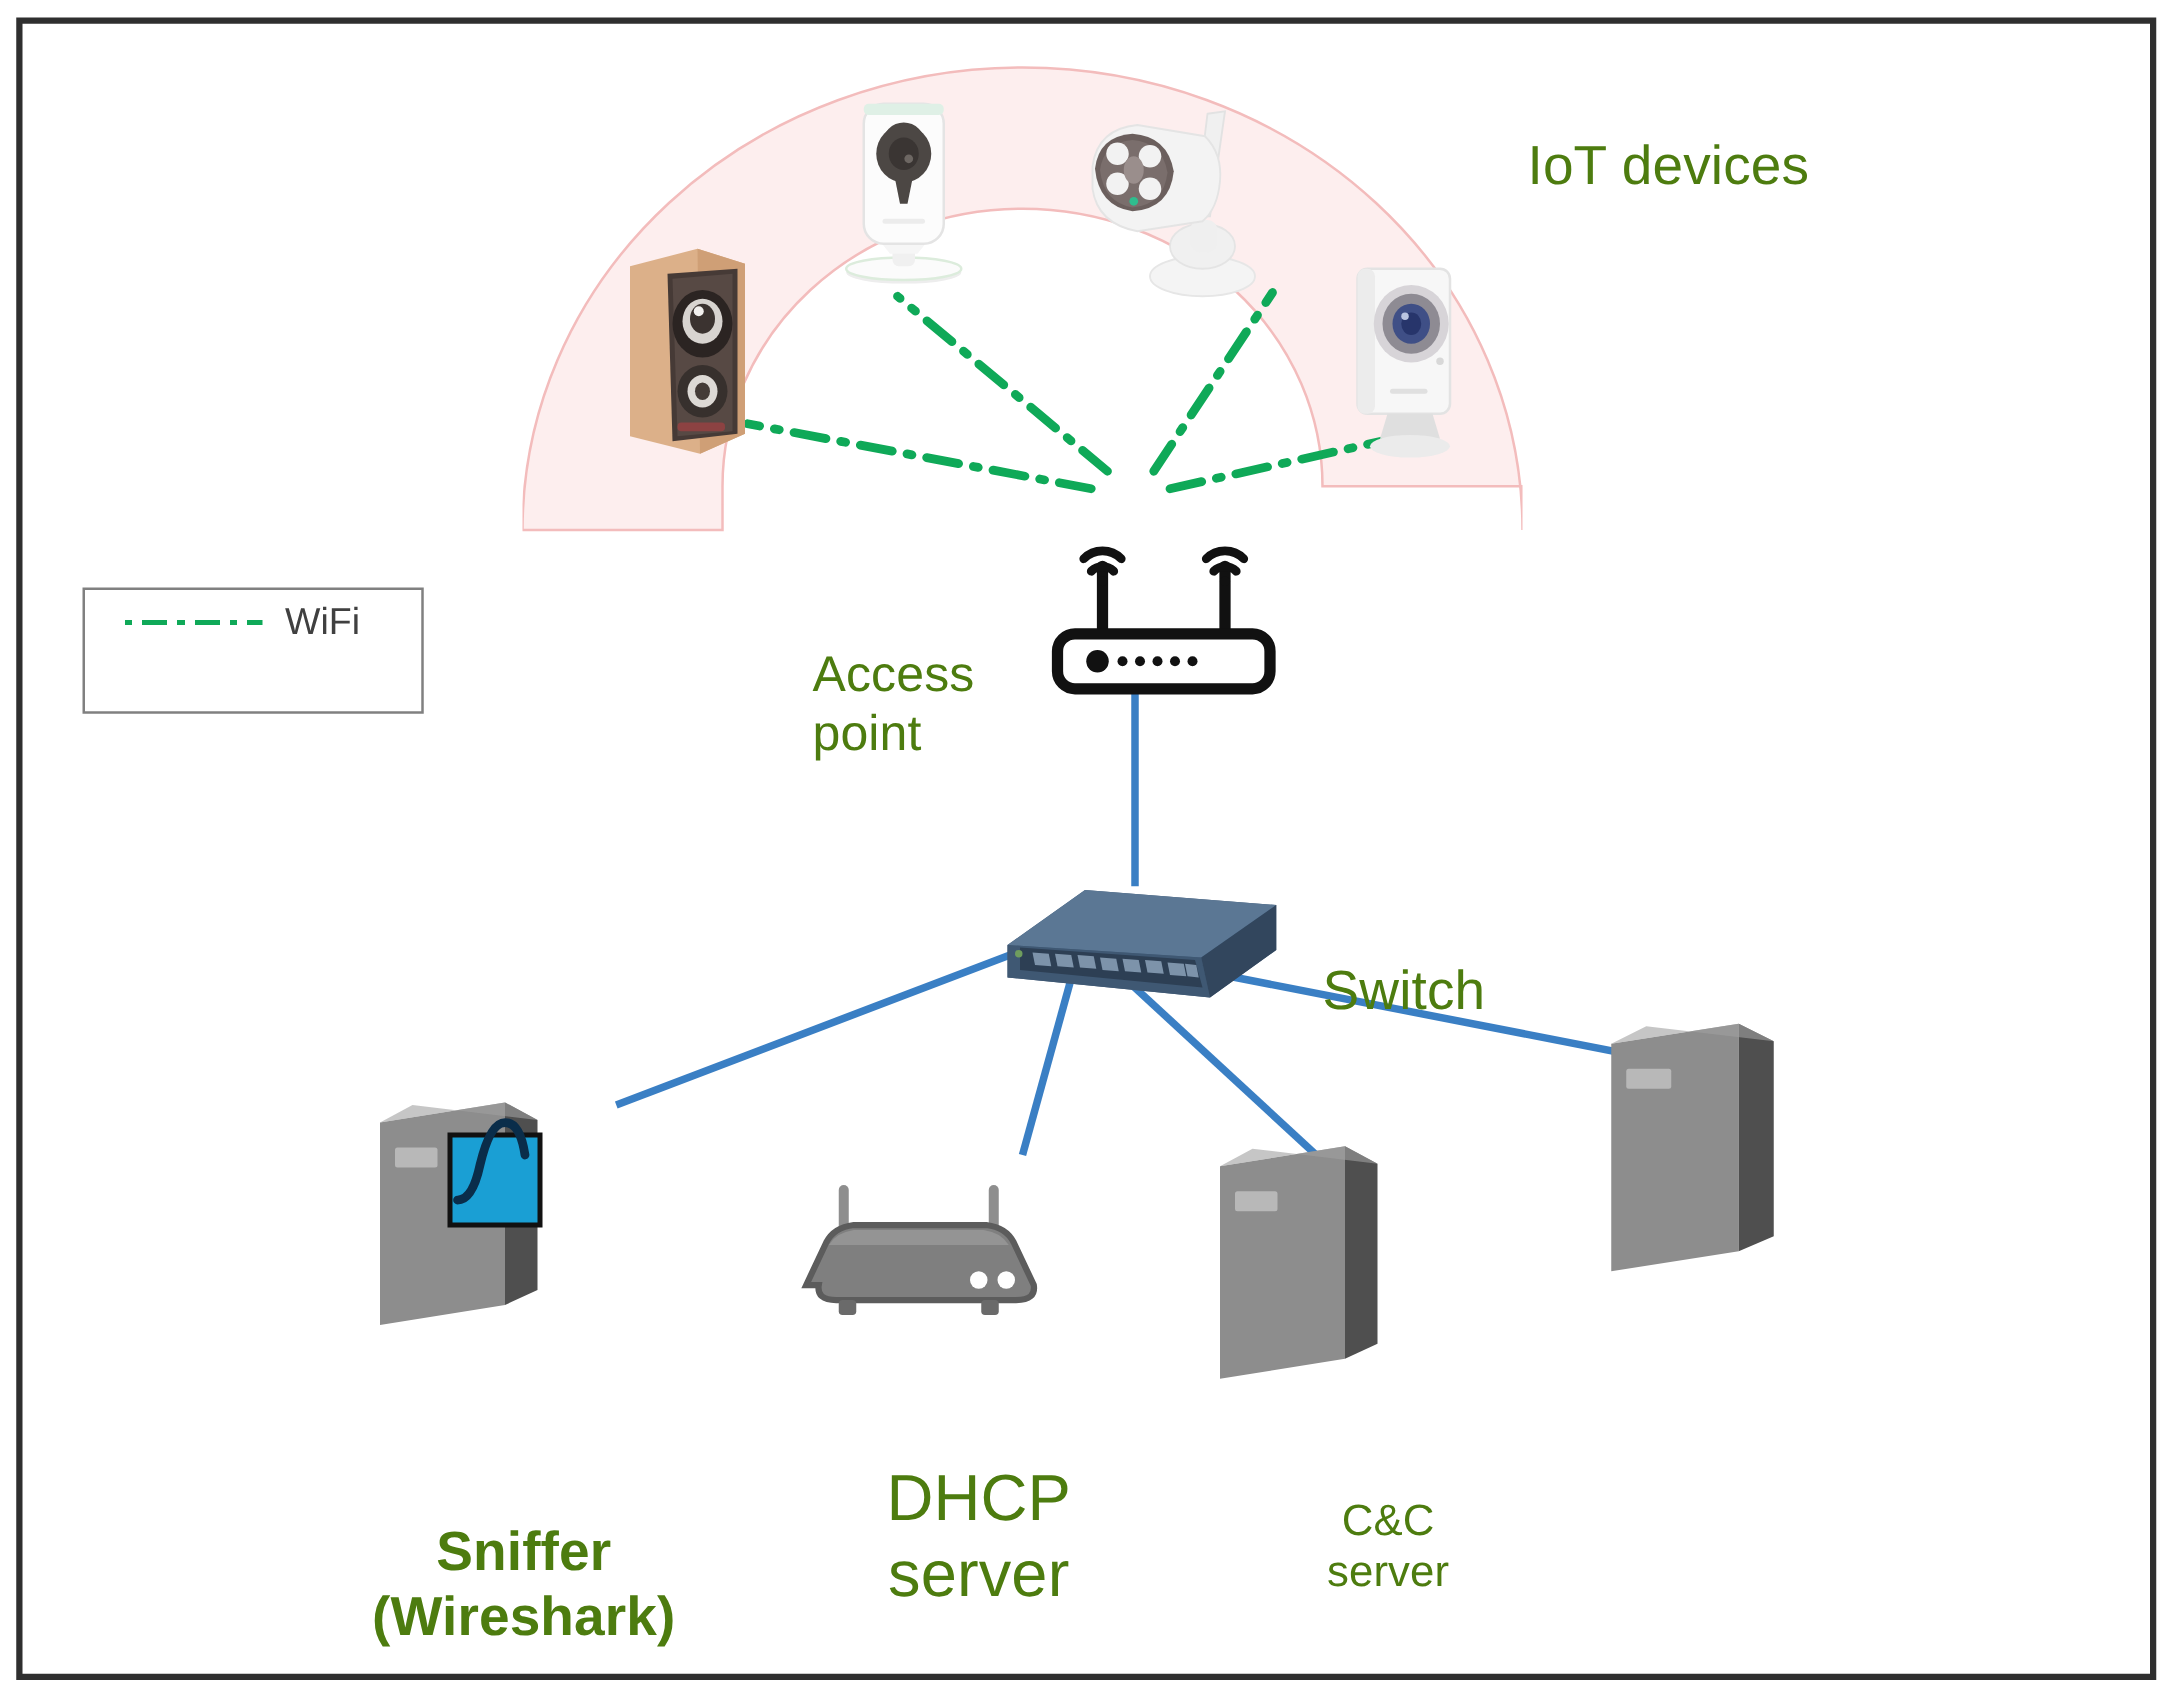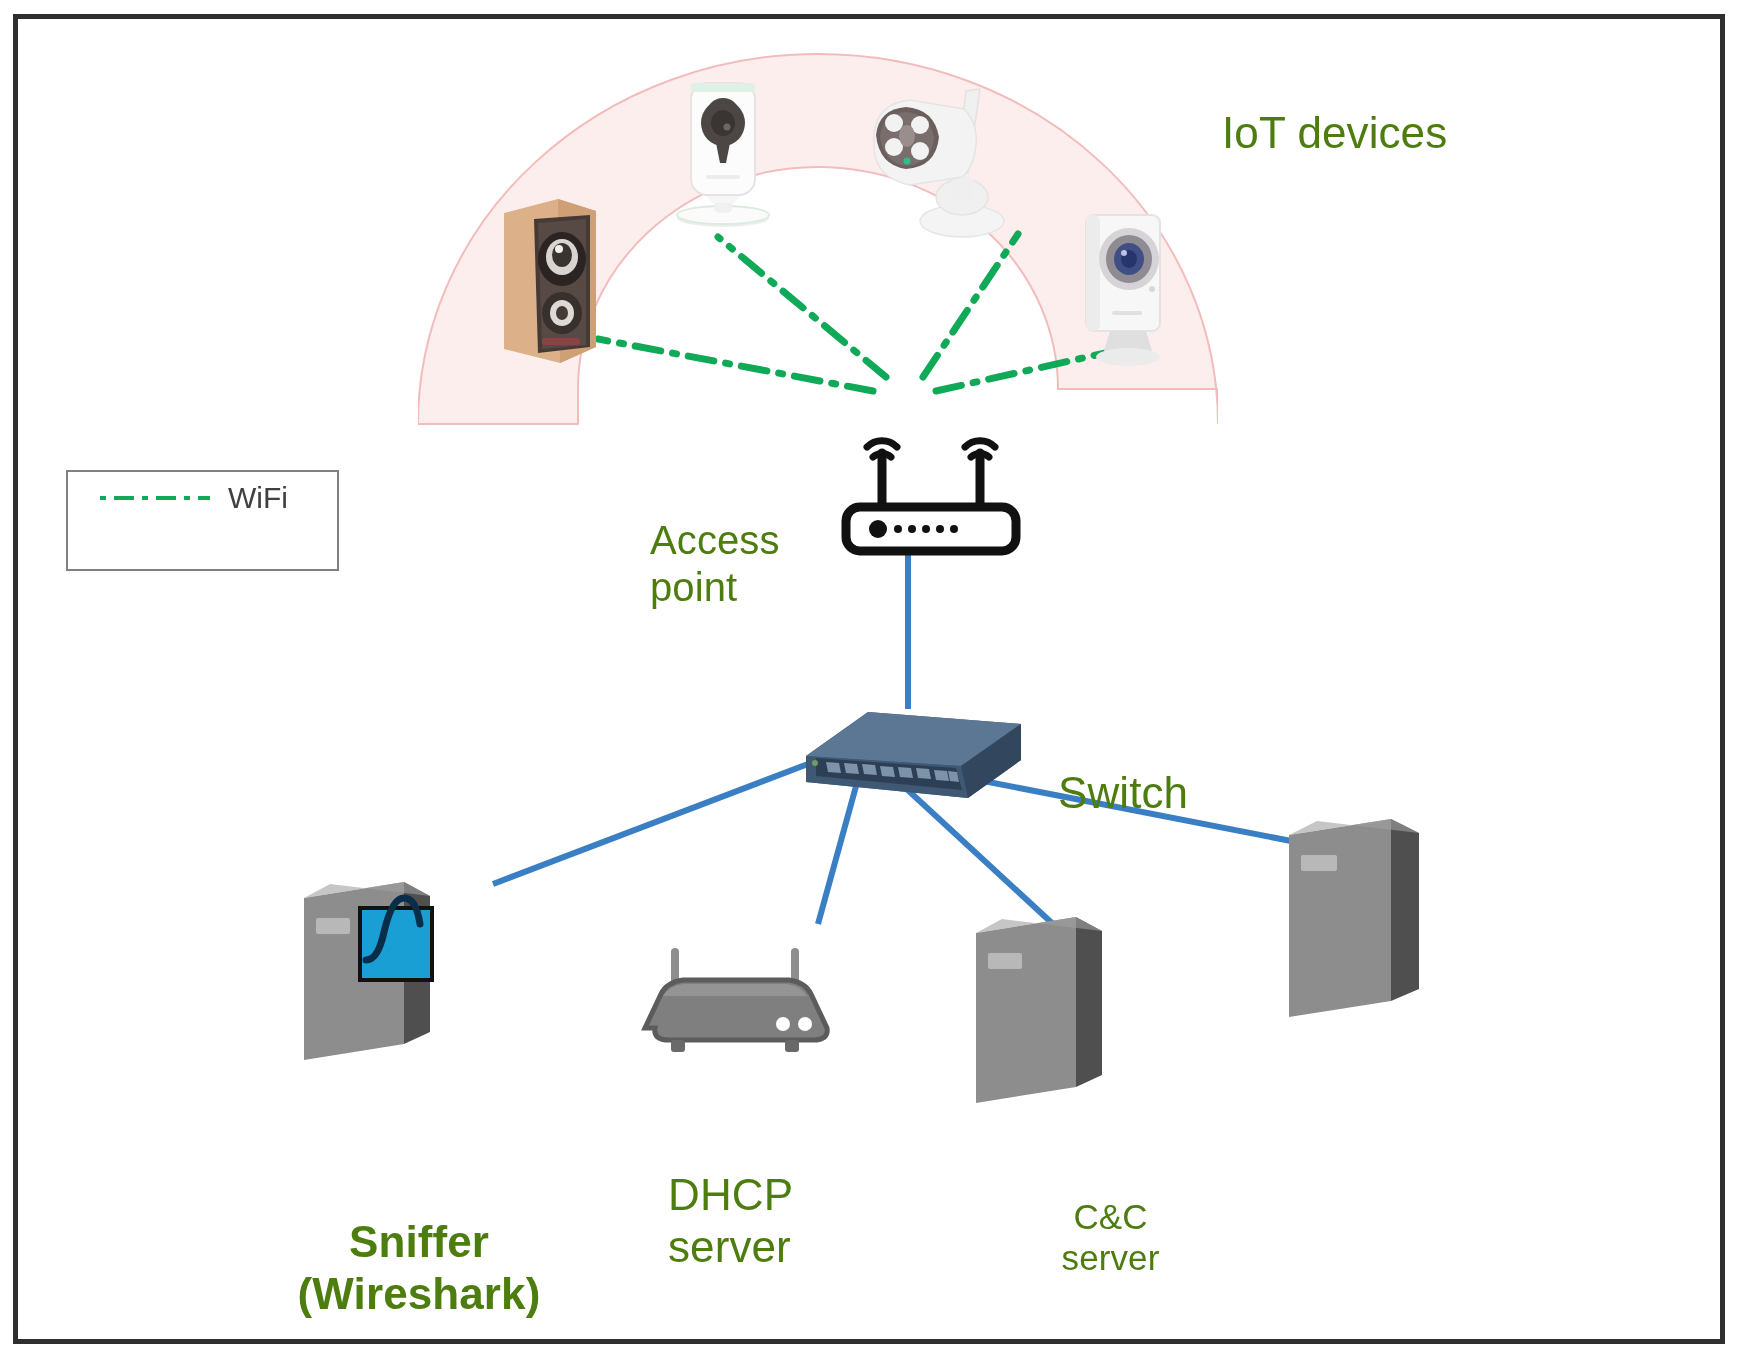--- a/index.html
+++ b/index.html
@@ -26,21 +26,21 @@
   #ap{left:818px;top:404px;width:190px;height:135px;}
 
   
   #switch{left:778px;top:675px;width:235px;height:125px;}
 
   
   #lbl-iot{left:1204px;top:88px;font-size:44px;}
   #lbl-ap{left:632px;top:498px;font-size:40px;width:200px;}
   #lbl-switch{left:1040px;top:724px;font-size:44px;margin-top:24px;}
   #lbl-sniffer{left:246px;top:1197px;font-size:44px;text-align:center;width:310px;font-weight:bold;}
-  #lbl-dhcp{left:650px;top:1150px;font-size:44px;width:230px;}
+  #lbl-dhcp{left:650px;top:1150px;font-size:52px;text-align:center;width:230px;}
   #lbl-cc{left:1000px;top:1177px;font-size:35px;text-align:center;width:185px;}
   #lbl-scanner{left:1322px;top:1133px;font-size:44px;text-align:center;width:250px;}
 </style>
 </head>
 <body>
 
 <div id="frame">
   <div class="stage">
 
     <svg id="arcband" viewBox="0 0 800 400">

